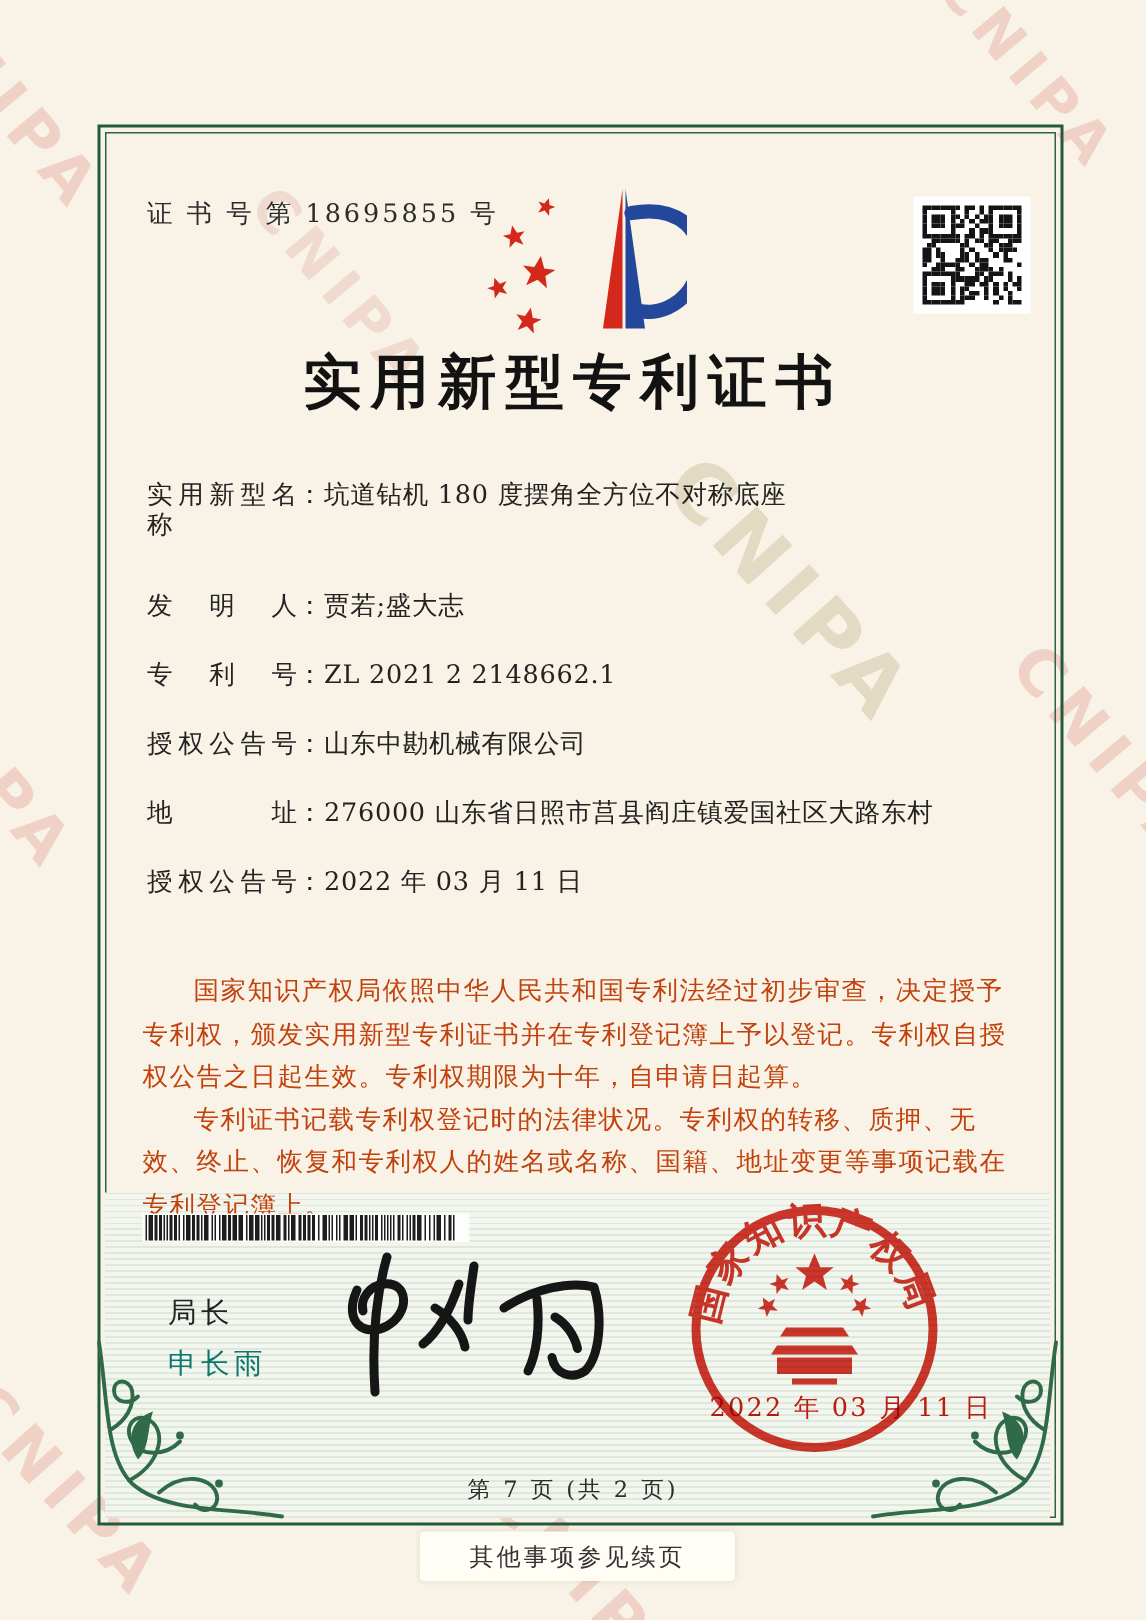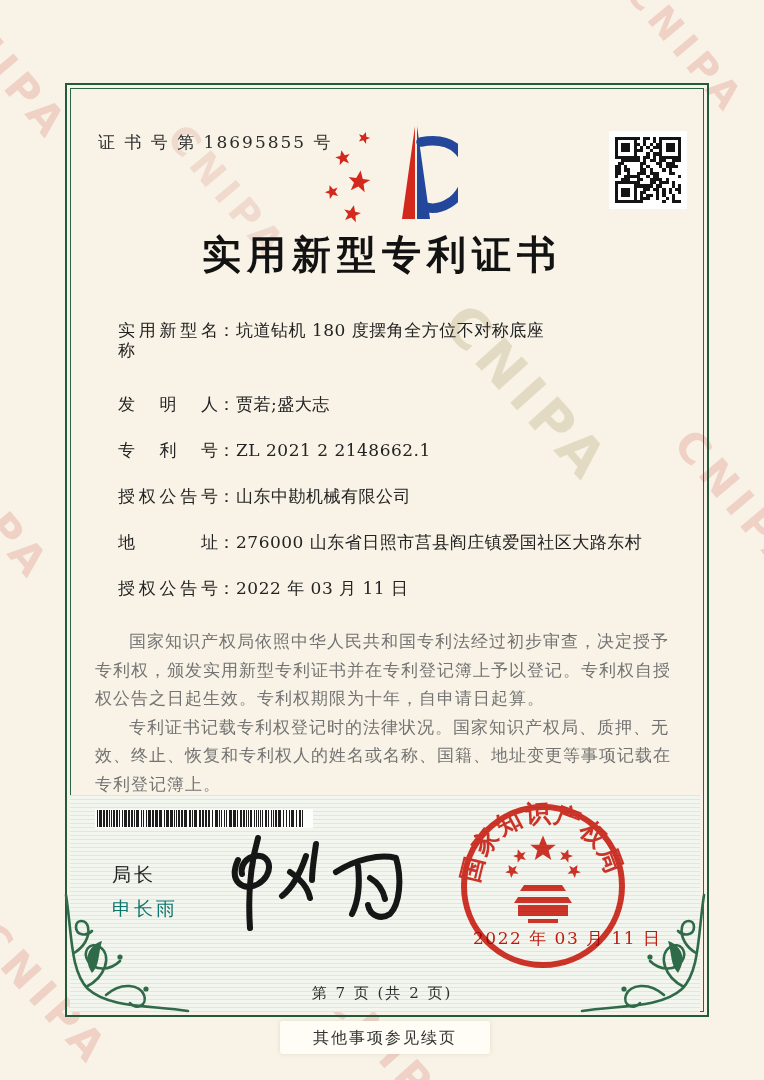--- a/index.html
+++ b/index.html
@@ -37,28 +37,28 @@
       display:flex;align-items:center;justify-content:center;}
   .qr-grid{display:grid;grid-template-columns:repeat(21,3.2px);grid-auto-rows:3.2px;}
   .qr-grid .on{background:#141414;}
   .title{position:absolute;left:0;right:0;top:228px;text-align:center;font-size:39px;font-weight:700;
       color:#121212;letter-spacing:6px;}
 
   
   .fields{position:absolute;left:98px;top:320px;width:600px;font-size:17px;color:#232323;}
   .field-row{position:relative;margin-bottom:26px;line-height:20px;}
   .field-row.first{margin-bottom:34px;}
-  .flabel{display:inline-block;width:100px;text-align:justify;text-align-last:justify;vertical-align:top;margin-left:20px;}
+  .flabel{display:inline-block;width:100px;text-align:justify;text-align-last:justify;vertical-align:top;}
   .fcolon{display:inline-block;width:18px;vertical-align:top;}
   .fvalue{letter-spacing:0.5px;}
   .fgroup2{position:absolute;left:293px;top:0;}
 
   
-  .paras{position:absolute;left:95px;top:627px;width:585px;font-size:17px;line-height:28.5px;
-      color:#737373;letter-spacing:1px;}
+  .paras{position:absolute;left:95px;top:647px;width:585px;font-size:17px;line-height:28.5px;
+      color:#c2410c;letter-spacing:1px;}
   .paras p{margin:0;text-indent:2em;}
 
   
   .barcode{position:absolute;left:95px;top:809px;width:214px;height:17px;background:#fdfdfb;
       display:flex;align-items:stretch;padding:1px 2px;}
   .barcode .bar{background:#1d1d1d;}
   .signer-role{position:absolute;left:112px;top:862px;font-size:19px;color:#222;letter-spacing:3px;}
   .signer-name{position:absolute;left:112px;top:896px;font-size:19px;color:#0f766e;letter-spacing:3px;}
   .signature{position:absolute;left:220px;top:826px;width:195px;height:112px;}
 
@@ -591,21 +591,21 @@
     <div class="field-row">
       <span class="flabel">地址</span><span class="fcolon">：</span><span class="fvalue">276000 山东省日照市莒县阎庄镇爱国社区大路东村</span>
     </div>
     <div class="field-row">
       <span class="flabel">授权公告号</span><span class="fcolon">：</span><span class="fvalue">2022 年 03 月 11 日</span>
     </div>
   </div>
 
   <div class="paras">
     <p>国家知识产权局依照中华人民共和国专利法经过初步审查，决定授予专利权，颁发实用新型专利证书并在专利登记簿上予以登记。专利权自授权公告之日起生效。专利权期限为十年，自申请日起算。</p>
-    <p>专利证书记载专利权登记时的法律状况。国家知识产权局、质押、无效、终止、恢复和专利权人的姓名或名称、国籍、地址变更等事项记载在专利登记簿上。</p>
+    <p>专利证书记载专利权登记时的法律状况。专利权的转移、质押、无效、终止、恢复和专利权人的姓名或名称、国籍、地址变更等事项记载在专利登记簿上。</p>
   </div>
 
   <div class="barcode" id="barcode">
       <div class="bar" style="width: 1px; margin-right: 1px;"></div>
       <div class="bar" style="width: 3px; margin-right: 1px;"></div>
       <div class="bar" style="width: 2px; margin-right: 1px;"></div>
       <div class="bar" style="width: 2px; margin-right: 1px;"></div>
       <div class="bar" style="width: 1px; margin-right: 1px;"></div>
       <div class="bar" style="width: 1px; margin-right: 1px;"></div>
       <div class="bar" style="width: 2px; margin-right: 1px;"></div>

